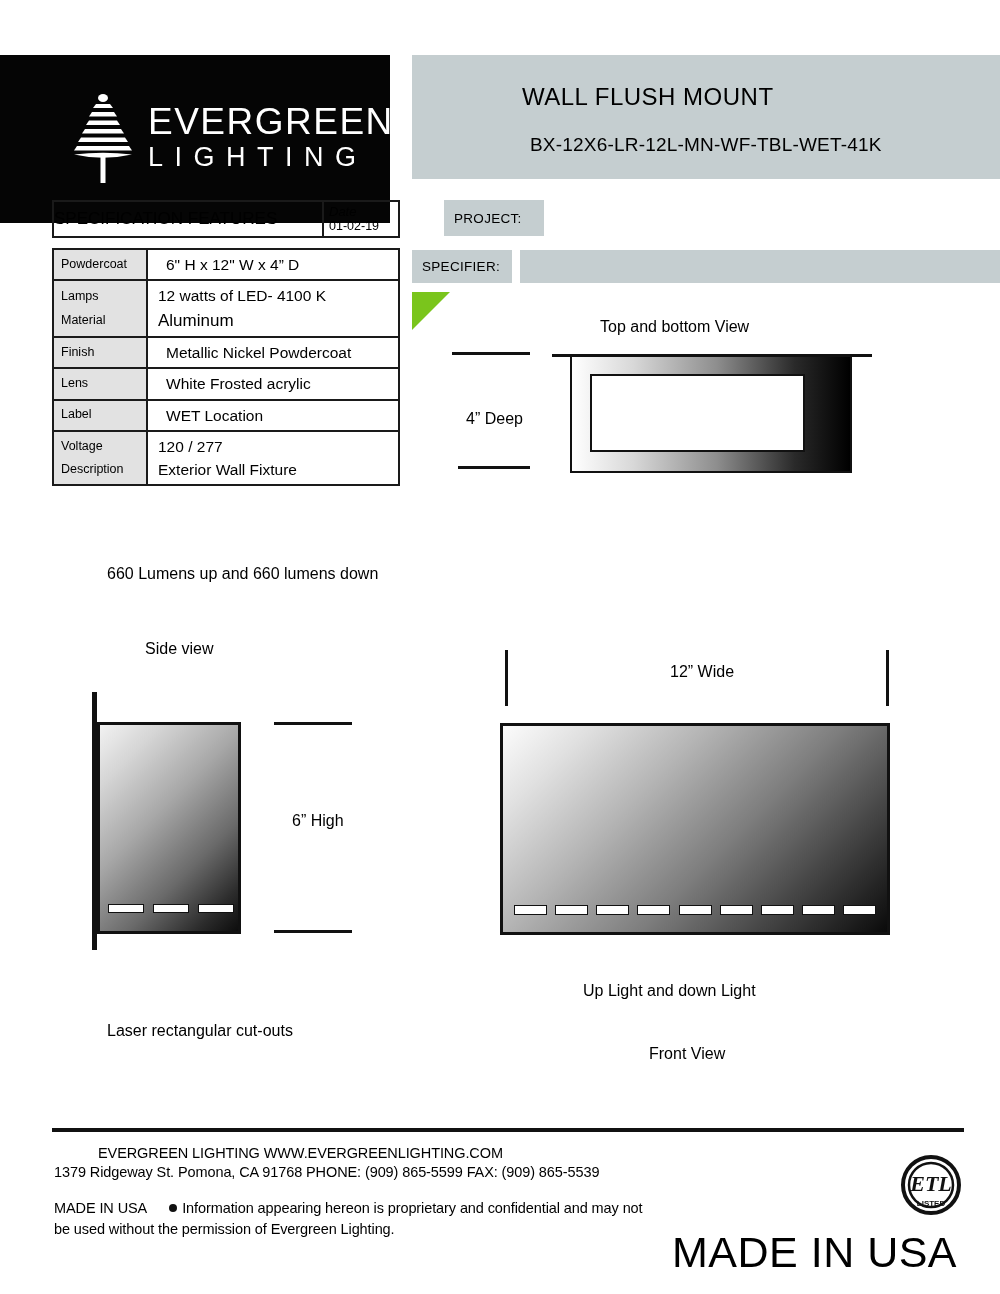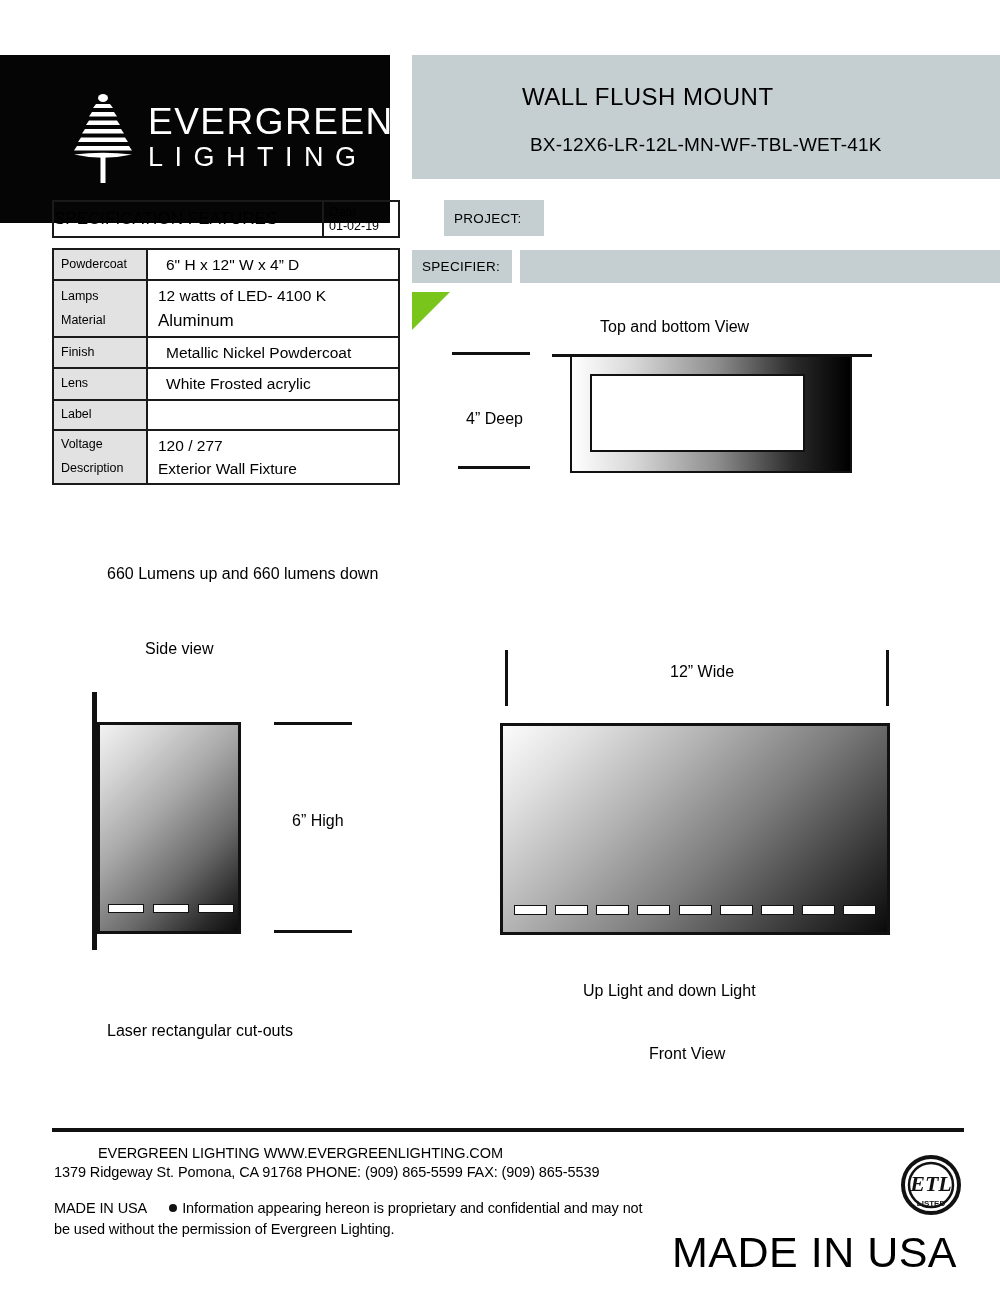--- a/index.html
+++ b/index.html
@@ -390,20 +390,23 @@
       </div>
       <div class="spec-value-col">
         <span class="v1 v-indent">White Frosted acrylic</span>
       </div>
     </div>
 
     <div class="spec-row">
       <div class="spec-label-col">
         <span class="sub">Label</span>
       </div>
+      <div class="spec-value-col">
+        <span class="v1 v-indent">WET Location</span>
+      </div>
     </div>
 
     <div class="spec-row" style="min-height:52px">
       <div class="spec-label-col">
         <span class="sub">Voltage</span>
         <span class="sub">Description</span>
       </div>
       <div class="spec-value-col">
         <span class="v1">120 / 277</span>
         <span class="v1">Exterior Wall Fixture</span>

